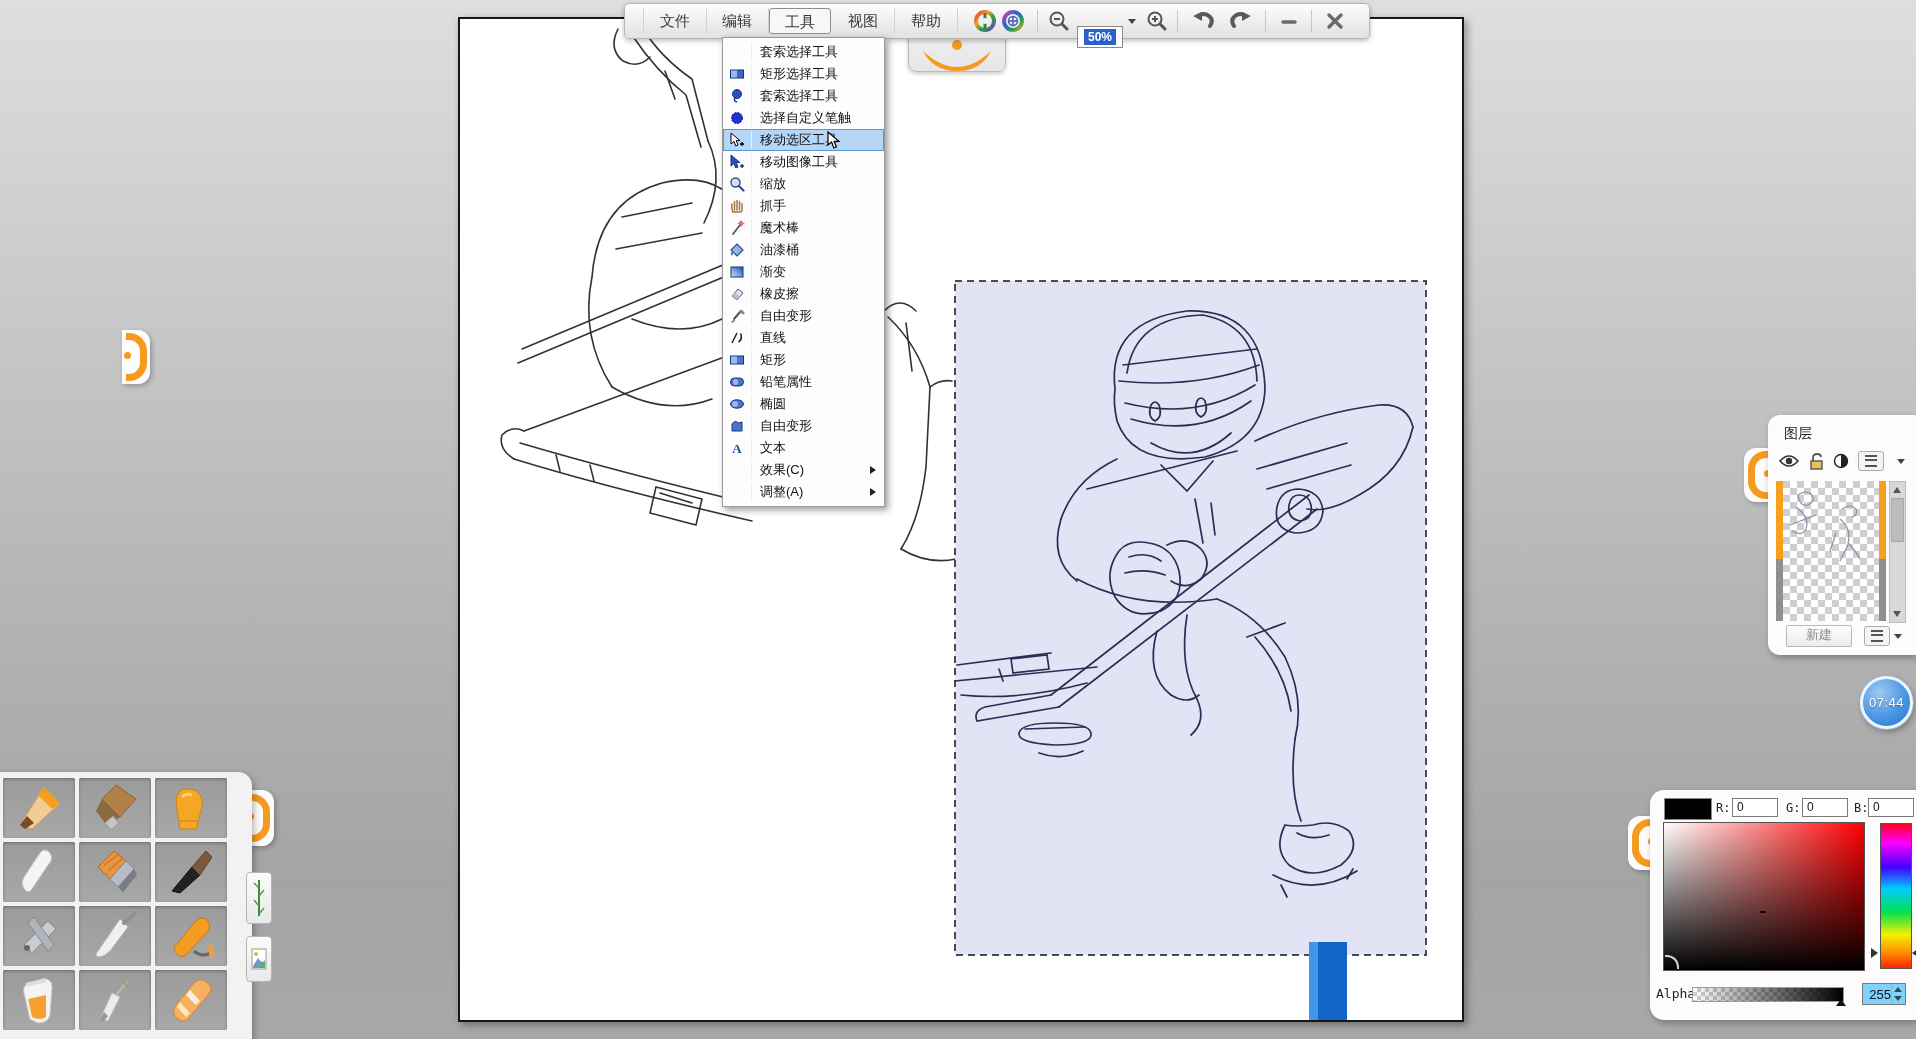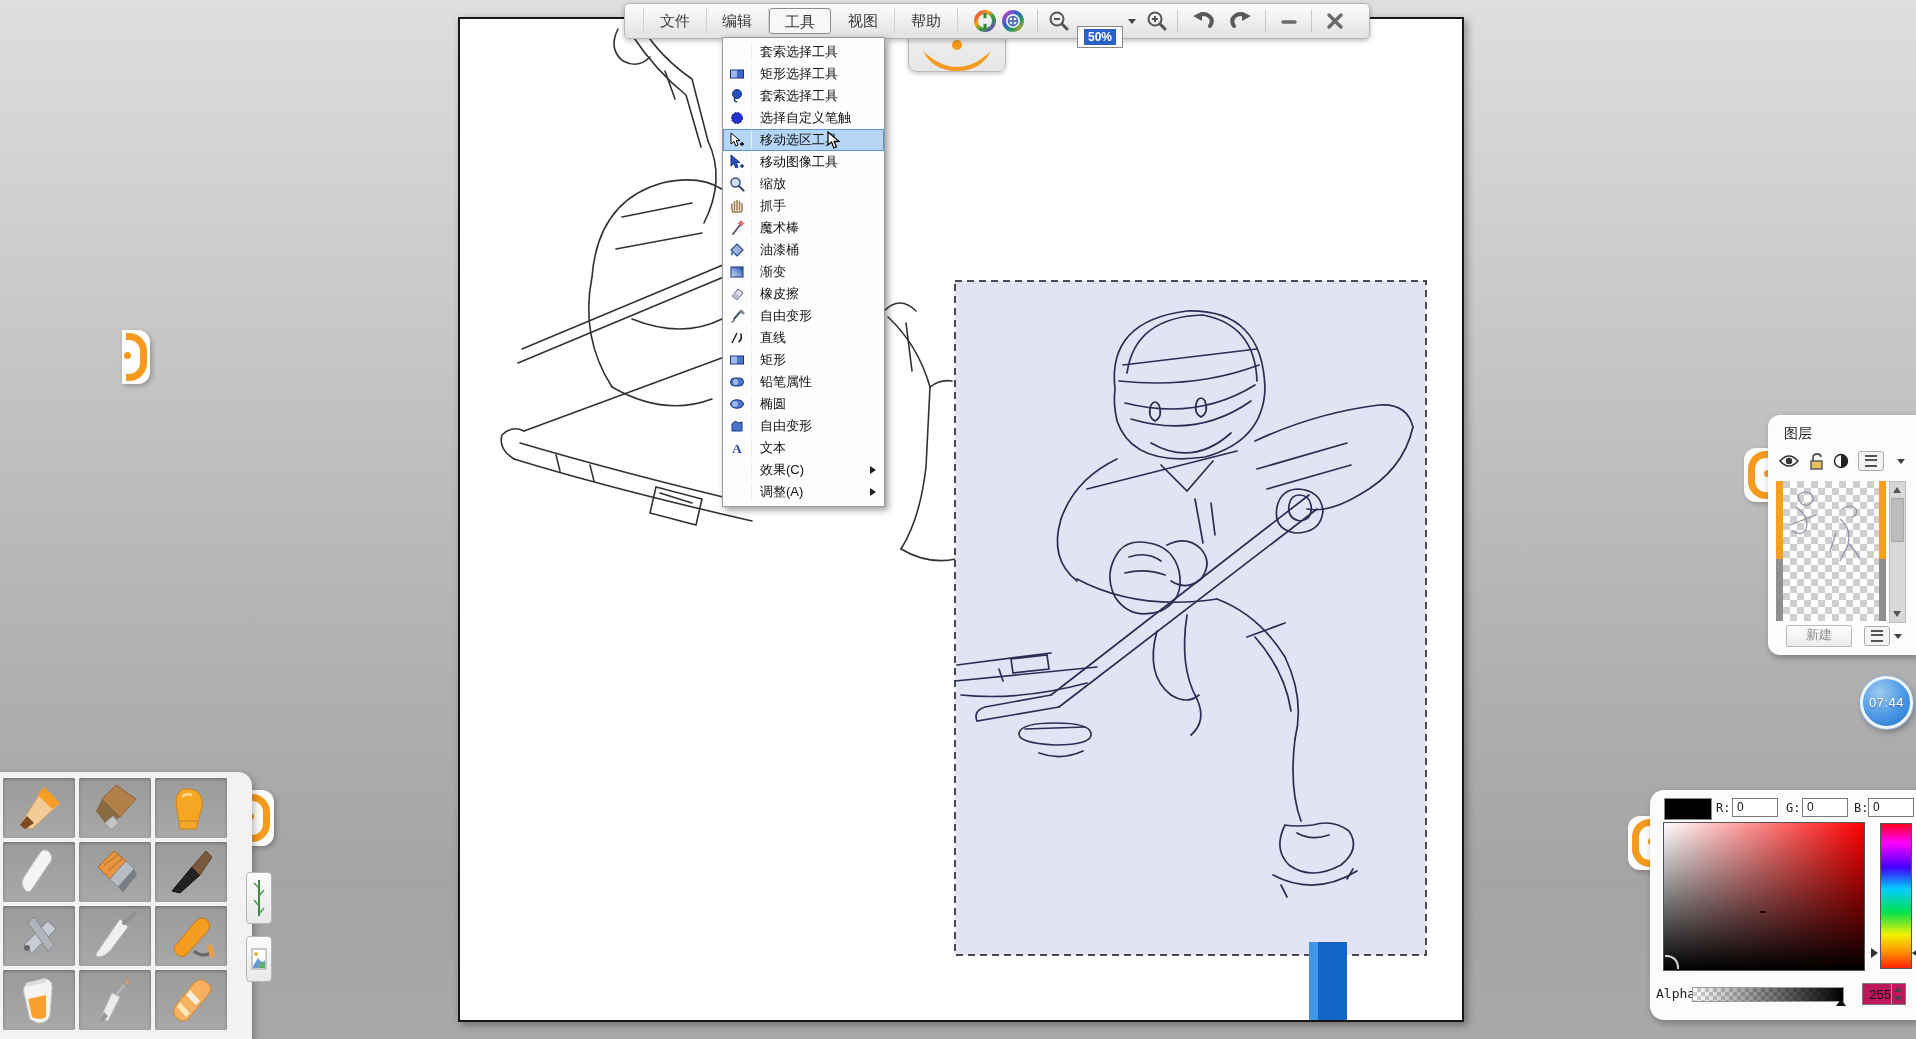--- a/index.html
+++ b/index.html
@@ -122,21 +122,21 @@
   #hue-mark-r{left:262px;border-right:7px solid #333;}
   #alpha-label{position:absolute;left:6px;top:196px;font-family:"DejaVu Sans Mono","Liberation Mono",monospace;
     font-size:13px;color:#222;}
   #alpha-bar{position:absolute;left:42px;top:197px;width:150px;height:13px;border:1px solid #999;
     background-image:linear-gradient(to right,rgba(0,0,0,0),#000),
       linear-gradient(45deg,#cfcfcf 25%,transparent 25%,transparent 75%,#cfcfcf 75%),
       linear-gradient(45deg,#cfcfcf 25%,transparent 25%,transparent 75%,#cfcfcf 75%);
     background-size:100% 100%,8px 8px,8px 8px;background-position:0 0,0 0,4px 4px;background-color:#fff;}
   #alpha-mark{position:absolute;left:186px;top:209px;width:0;height:0;border-left:5px solid transparent;
     border-right:5px solid transparent;border-bottom:7px solid #111;}
-  #alpha-val{position:absolute;left:212px;top:193px;width:44px;height:22px;background:#be185d;border:1px solid #7a7a7a;
+  #alpha-val{position:absolute;left:212px;top:193px;width:44px;height:22px;background:#7dd3fc;border:1px solid #7a7a7a;
     box-sizing:border-box;}
   #alpha-val span{position:absolute;right:14px;top:3px;font-size:13px;color:#111;}
   .spin{position:absolute;right:1px;top:0;width:12px;height:100%;border-left:1px solid #aaa;}
   .spin i{position:absolute;left:2px;width:0;height:0;border-left:4px solid transparent;border-right:4px solid transparent;}
   .spin .su{top:3px;border-bottom:5px solid #444;}
   .spin .sd{bottom:3px;border-top:5px solid #444;}
 </style>
 </head>
 <body>
 

